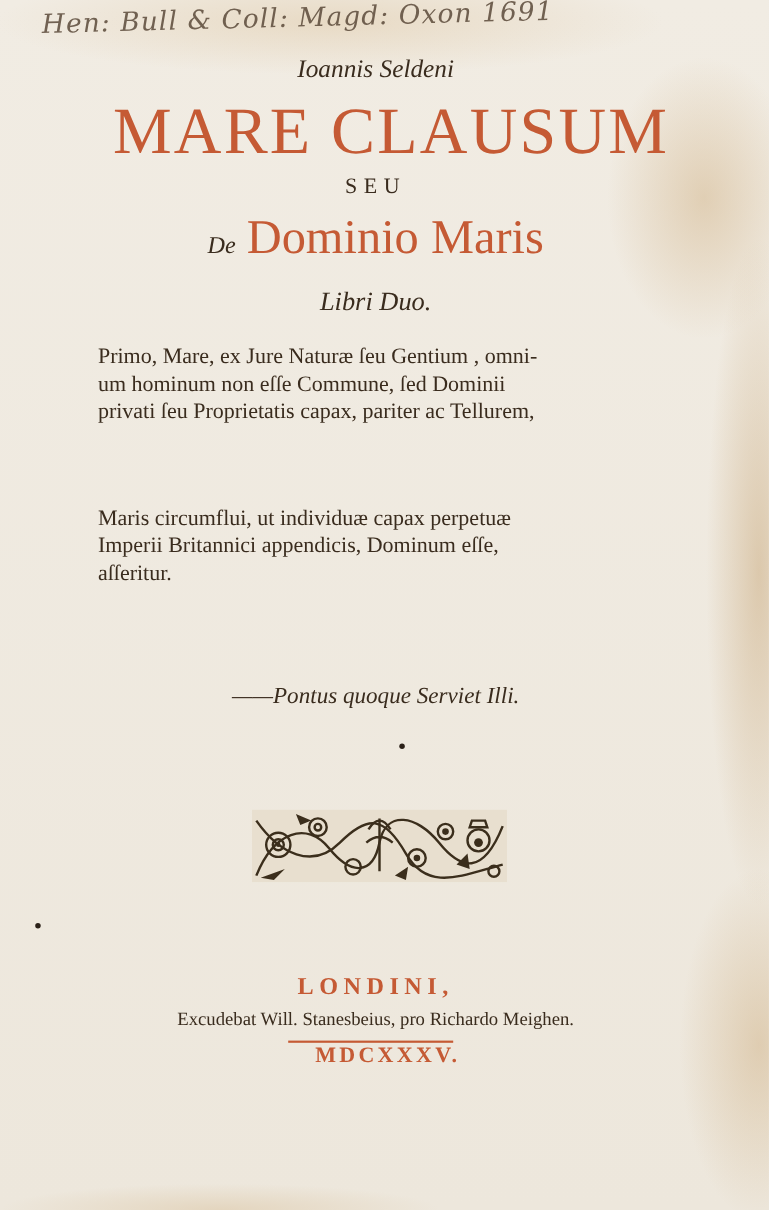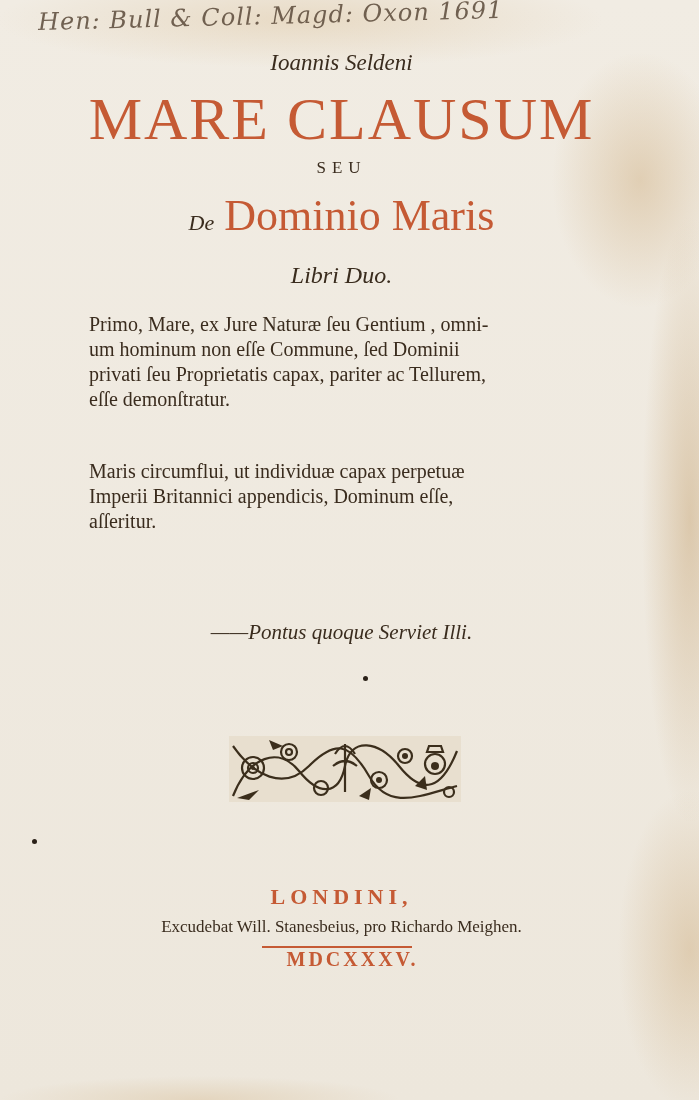--- a/index.html
+++ b/index.html
@@ -11,22 +11,22 @@
         radial-gradient(ellipse 90px 200px at 690px 950px, rgba(205,172,125,.45), rgba(205,172,125,0) 80%),
         radial-gradient(ellipse 380px 60px at 300px 20px, rgba(215,185,140,.35), rgba(215,185,140,0) 80%),
         radial-gradient(ellipse 250px 30px at 200px 1100px, rgba(210,180,135,.35), rgba(210,180,135,0) 80%),
         linear-gradient(#f1ece3,#ede7dc);}
     .abs{position:absolute;}
     .center{left:0;width:683px;text-align:center;}
     .red{color:#c55a34;}
     .ink{color:#3a2c1e;}
     .hand{top:2px;left:38px;font-family:"DejaVu Serif",serif;font-style:italic;font-size:24px;color:#5b4a3a;letter-spacing:1px;transform:rotate(-1.5deg);opacity:.85;}
     .author{top:50px;font-style:italic;font-size:23px;}
-    .title1{top:84px;font-size:60px;letter-spacing:2px;line-height:70px;}
-    .seu{top:158px;font-size:17px;letter-spacing:6px;}
+    .title1{top:84px;font-size:60px;letter-spacing:2px;line-height:70px;padding-left:14px;}
+    .seu{top:158px;font-size:20px;letter-spacing:6px;}
     .de{top:188px;font-size:44px;line-height:56px;}
     .de .sm{font-style:italic;font-size:22px;color:#3a2c1e;margin-right:10px;}
     .libri{top:262px;font-style:italic;font-size:24px;}
     .para{left:89px;width:520px;font-size:20px;line-height:25px;text-align:justify;}
     .para .ind{display:block;padding-left:0;}
     .p1{top:312px;}
     .p2{top:459px;}
     .motto{top:620px;font-size:21px;}
     .motto i{font-style:italic;}
     .dot{width:5px;height:5px;border-radius:50%;background:#2b2118;}
@@ -52,21 +52,20 @@
   <div class="abs center de red">
     <span class="sm">De</span><span>Dominio Maris</span>
   </div>
 
   <div class="abs center libri ink">Libri Duo.</div>
 
   <div class="abs para p1 ink">
     <span class="ind">Primo, Mare, ex Jure Naturæ ſeu Gentium , omni-</span>
     <span class="ind">um hominum non eſſe Commune, ſed Dominii</span>
     <span class="ind">privati ſeu Proprietatis capax, pariter ac Tellurem,</span>
-    <span class="ind">eſſe demonſtratur.</span>
   </div>
 
   <div class="abs para p2 ink">
     <span class="ind">Maris circumflui, ut individuæ capax perpetuæ</span>
     <span class="ind">Imperii Britannici appendicis, Dominum eſſe,</span>
     <span class="ind">aſſeritur.</span>
   </div>
 
   <div class="abs center motto ink"><i>——Pontus quoque Serviet Illi.</i></div>
 

